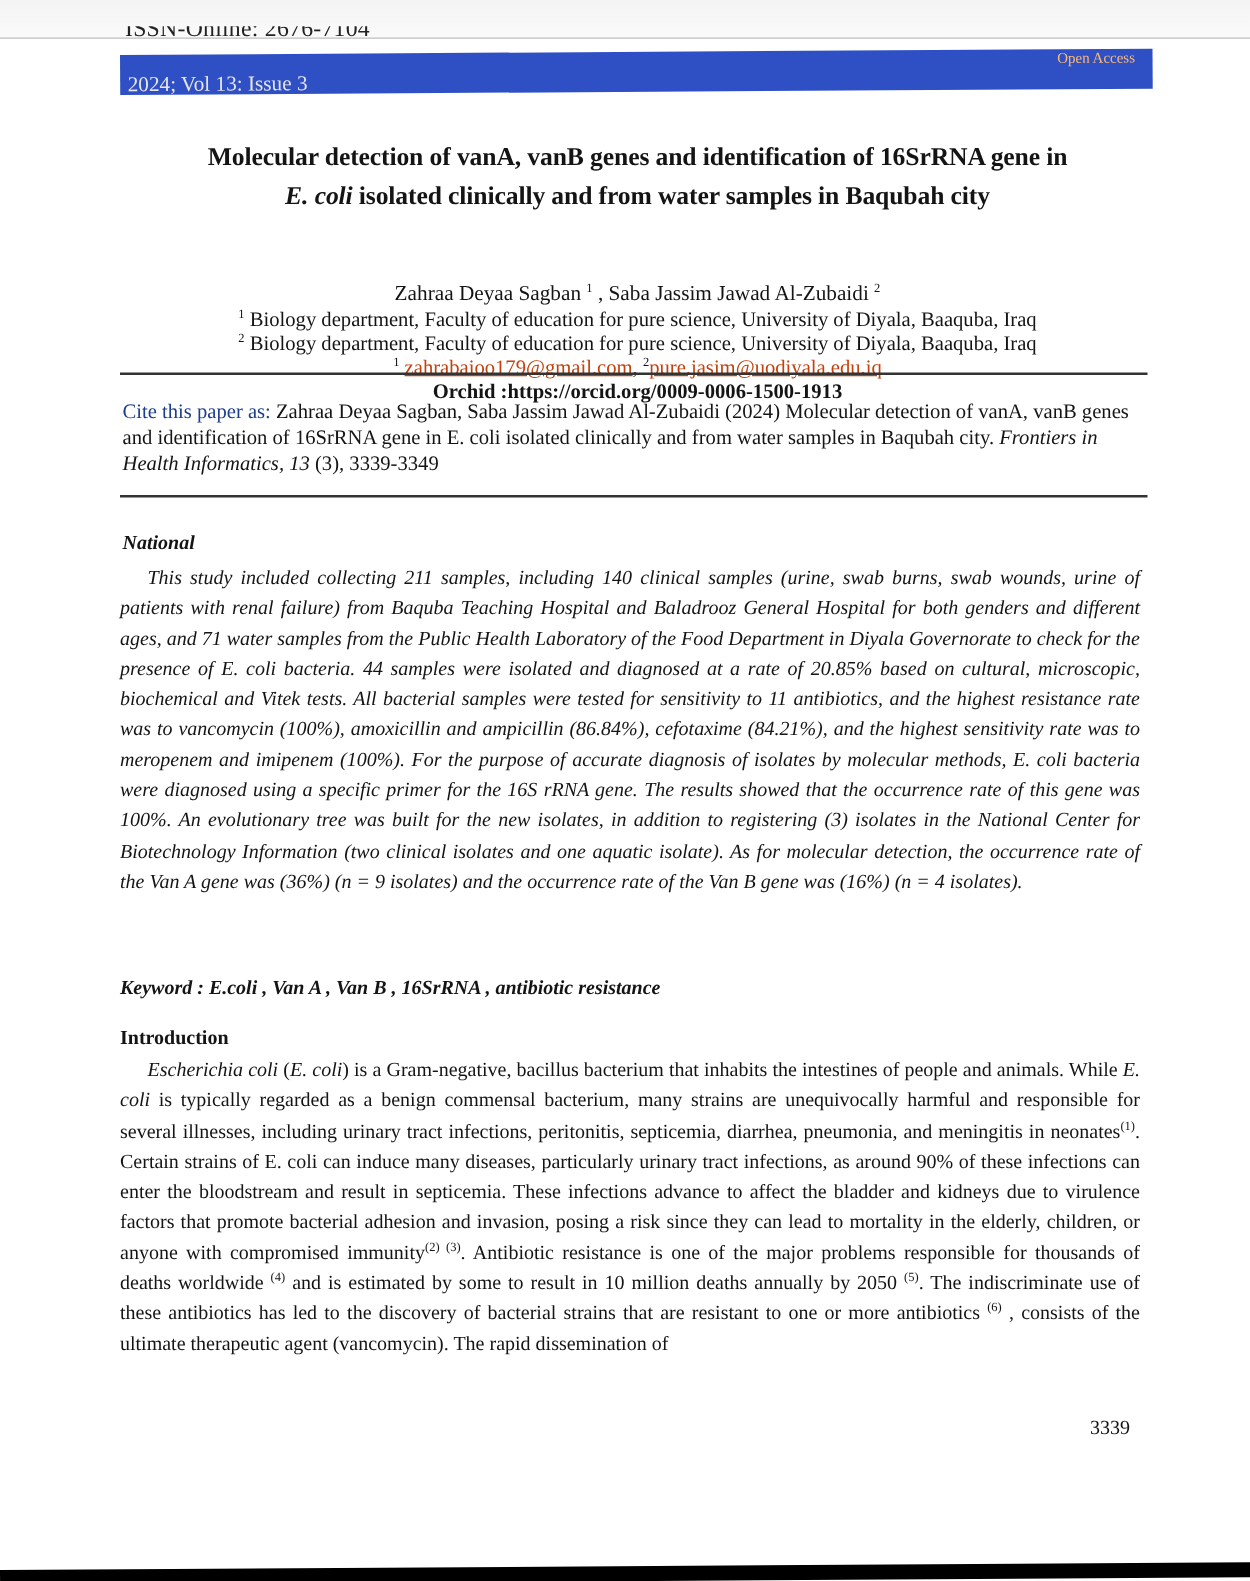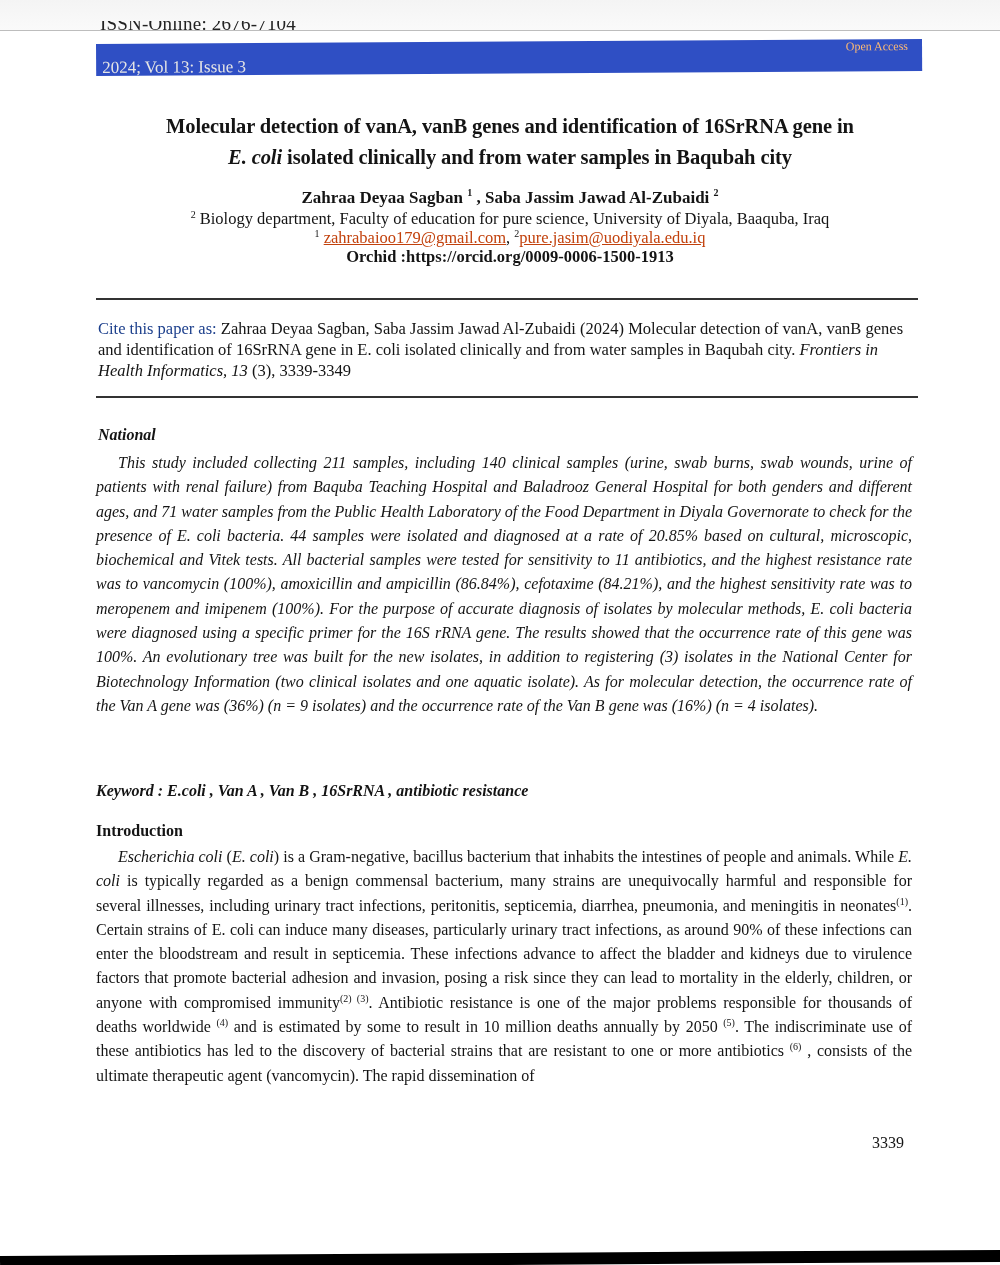--- a/index.html
+++ b/index.html
@@ -14,21 +14,21 @@
     height: 15px; overflow: hidden; line-height: 24px; }
   .issn span { position: relative; top: -9px; text-align: center; }
   .banner { position: absolute; left: 96px; top: 44px; width: 826px; height: 32px; background: #2f4fc4;
     transform: rotate(-0.35deg); transform-origin: left top; }
   .banner .issue { position: absolute; left: 6px; top: 14px; font-size: 17px; color: #e5e5e5; }
   .banner .oa { position: absolute; right: 14px; top: 0px; font-size: 12px; color: #fdba74; }
   .title { position: absolute; left: 100px; top: 72px; width: 820px; text-align: center;
     font-weight: bold; font-size: 20.5px; line-height: 31px; letter-spacing: -0.1px; margin-top: 39px; }
   .authors { position: absolute; left: 140px; top: 188px; width: 740px; text-align: center;
     font-size: 16.5px; line-height: 19px; }
-  .authors .names { font-weight: bold; font-size: 17px; margin-bottom: 2px; }
+  .authors .names { font-weight: normal; font-size: 17px; margin-bottom: 2px; margin-top: 37px; }
   .authors a { color: #c2410c; text-decoration: underline; font-weight: normal; }
   .authors .orcid { font-weight: bold; }
   sup { font-size: 10px; vertical-align: super; line-height: 0; }
   .rule { position: absolute; left: 96px; width: 822px; height: 2px; background: #333; }
   .cite { position: absolute; left: 98px; top: 318px; width: 822px; font-size: 16.5px; line-height: 21px; }
   .cite .lbl { color: #1c3f8c; }
   .abs-h { position: absolute; left: 98px; top: 426px; font-weight: bold; font-style: italic; font-size: 16px; }
   .para { position: absolute; left: 96px; width: 816px; font-size: 16px; line-height: 24.3px; text-align: justify; text-indent: 22px; }
   .abs { top: 451px; font-style: italic; }
   .kw { position: absolute; left: 96px; top: 782px; font-weight: bold; font-style: italic; font-size: 16px; }
@@ -54,20 +54,21 @@
   <div>Molecular detection of vanA, vanB genes and identification of 16SrRNA gene in</div>
   <div><i>E. coli</i><span> isolated clinically and from water samples in Baqubah city</span></div>
 </div>
 
 <div class="authors">
   <div class="names">
     <span>Zahraa  Deyaa Sagban</span>
     <sup>1</sup><span> , </span><span>Saba Jassim  Jawad Al-Zubaidi</span>
     <sup>2</sup>
   </div>
+  <div><sup>1</sup> <span>Biology department, Faculty of education for pure science, University of Diyala, Baaquba, Iraq</span></div>
   <div><sup>2</sup> <span>Biology department, Faculty of education for pure science, University of Diyala, Baaquba, Iraq</span></div>
   <div>
     <sup>1</sup>
     <a>zahrabaioo179@gmail.com</a>,
     <sup>2</sup><a>pure.jasim@uodiyala.edu.iq</a>
   </div>
   <div class="orcid">Orchid :https://orcid.org/0009-0006-1500-1913</div>
 </div>
 
 <div class="rule" style="top:298px;"></div>

